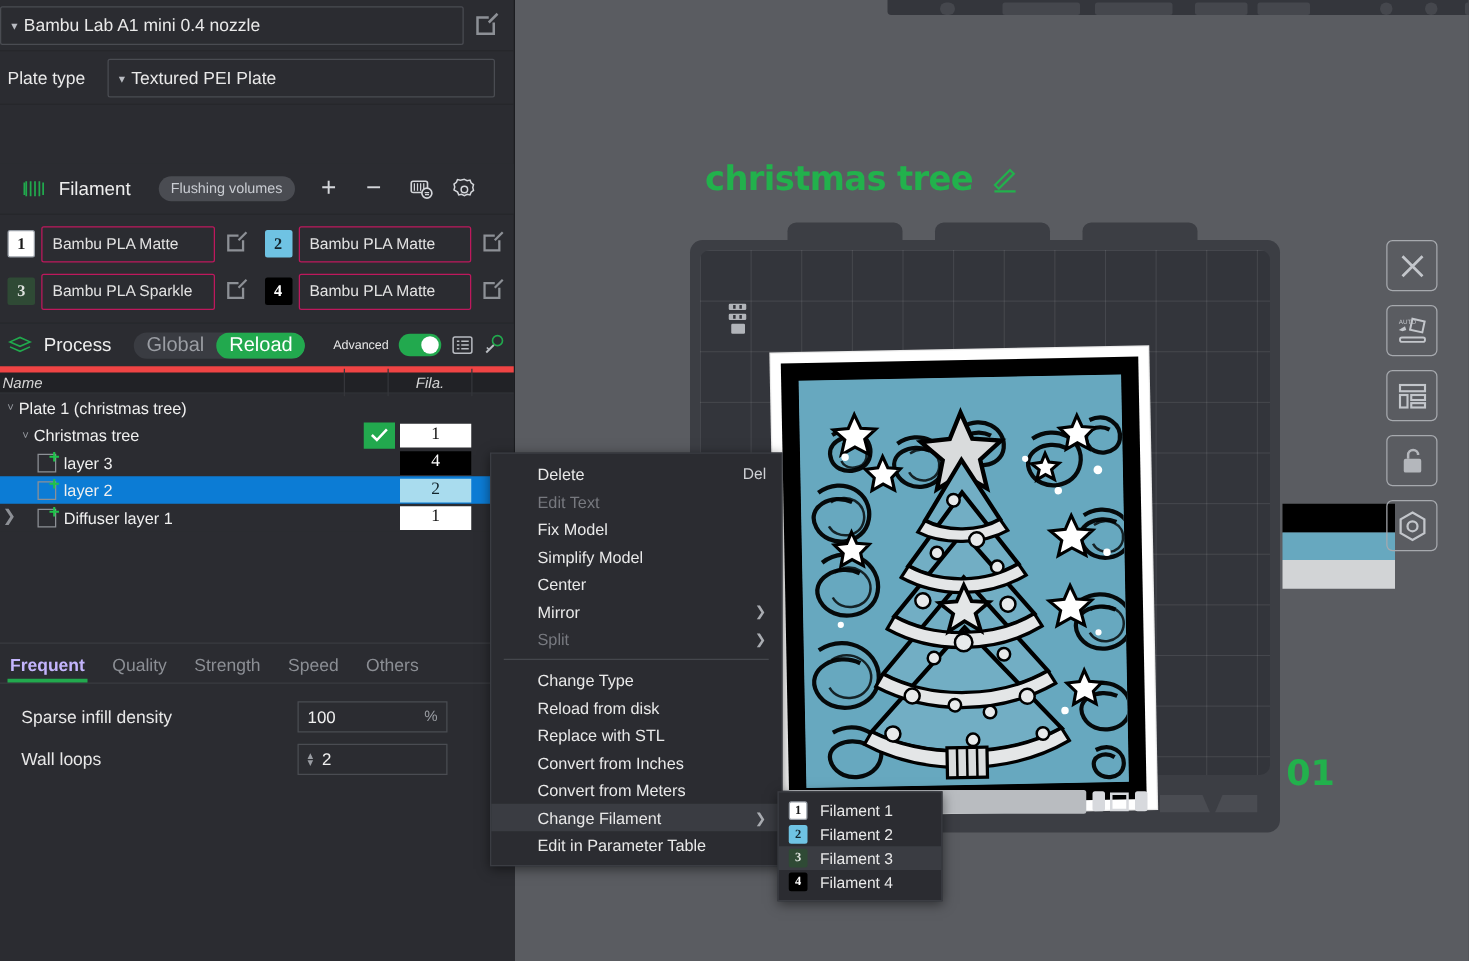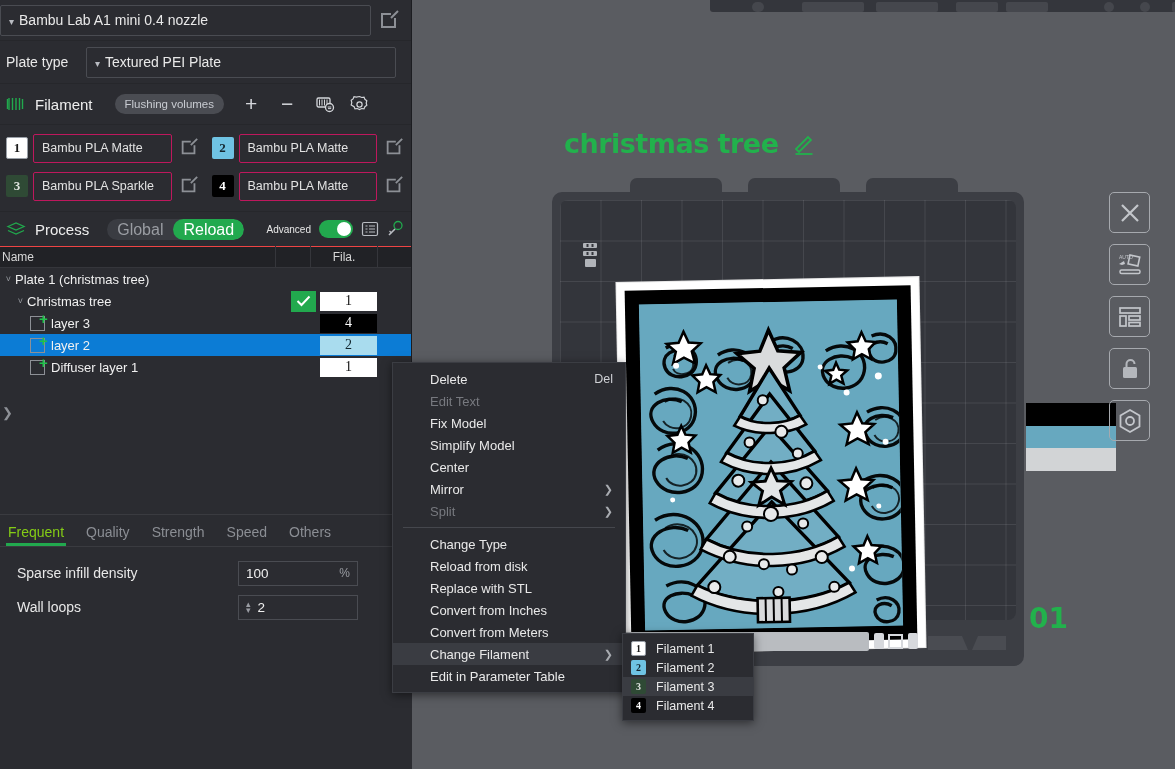--- a/index.html
+++ b/index.html
@@ -37,22 +37,23 @@
 
   .plate-row{
     height:42px; display:flex; align-items:center; padding-left:6px;
   }
   .plate-row .lbl{ width:80px; color:#e9e9e9; font-size:14px; }
   .plate-row .combo{ flex:none; width:310px; }
 
   .divider{ height:1px; background:#26272b; }
 
   .filament-head{
-    height:40px; display:flex; align-items:center; padding-left:6px; gap:0;
+    height:40px; display:flex; align-items:center; padding-left:18px; gap:0;
     background:#2b2c31;
+    margin-top:47px;
   }
   .fil-ico{ width:20px;height:16px; margin-right:9px; }
   .filament-head .title{ font-size:15px; color:#eeeeee; margin-right:22px;}
   .pill{
     background:#4a4c52; color:#c9ccd2; font-size:11.5px;
     padding:4px 10px; border-radius:11px; white-space:nowrap;
   }
   .hicon{ width:26px; height:26px; display:flex; align-items:center; justify-content:center; color:#d4d6da;}
   .hicon.plus{ font-size:21px; font-weight:300; }
   .hicon.minus{ font-size:21px; font-weight:300; }
@@ -87,21 +88,21 @@
   .adv-label{ font-size:10px; color:#e8e8e8;}
   .toggle{
     width:34px;height:18px;border-radius:9px;background:#22a94e;position:relative;
   }
   .toggle .knob{ position:absolute;top:2px;right:2px;width:14px;height:14px;border-radius:50%;background:#fff;}
   .mini-ico{ width:18px;height:18px;color:#b9bcc2;}
 
   
   .tbl-head{
     height:22px; display:flex; align-items:center; background:#212226;
-    border-top:1px solid #ef4444; border-bottom:1px solid #35363b; font-size:12px; color:#d7d7d7;
+    border-top:5px solid #ef4444; border-bottom:1px solid #35363b; font-size:12px; color:#d7d7d7;font-style:italic;
   }
   .th-name{ flex:1; padding-left:2px;}
   .th-x{ width:35px; border-left:1px solid #35363b; height:22px;}
   .th-fila{ width:67px; border-left:1px solid #35363b; height:22px; text-align:center; line-height:22px;}
   .th-end{ width:34px; border-left:1px solid #35363b; height:22px;}
 
   .tree{ background:#2b2c31; }
   .trow{ height:22px; display:flex; align-items:center; position:relative; font-size:13px;}
   .trow.selected{ background:#0c7cd5; }
   .trow .tw-chev{ width:13px; color:#9a9da3; font-size:9px; text-align:center;}
@@ -115,21 +116,21 @@
   }
   .green-check{
     position:absolute; right:95px; width:25px;height:21px; background:#22a94e;
     display:flex;align-items:center;justify-content:center;
   }
 
   
   .param-zone{ position:absolute; left:0; bottom:0; width:412px; top:514px; background:#2b2c31; border-top:1px solid #3a3b40;}
   .tabs{ display:flex; height:32px; align-items:flex-end; padding-left:8px; gap:22px; border-bottom:1px solid #3a3b40;}
   .tab{ font-size:14px; color:#8b8e94; padding-bottom:6px; position:relative; }
-  .tab.active{ color:#84cc16; font-weight:normal; }
+  .tab.active{ color:#c4b5fd; font-weight:bold; }
   .tab.active:after{ content:""; position:absolute; left:-2px; right:-2px; bottom:0; height:3px; background:#22a94e;}
   .prow{ display:flex; align-items:center; height:30px; margin-top:11px; padding-left:17px;}
   .prow .pl{ font-size:14px; color:#e8e8e8; }
   .pinput{
     position:absolute; left:238px; width:120px; height:25px; border:1px solid #4a4c52;
     background:#2b2c31; display:flex; align-items:center; padding:0 7px; font-size:13.5px; color:#f0f0f0;
   }
   .pinput .unit{ margin-left:auto; color:#9a9da3; font-size:12px;}
   .spin{ display:flex; flex-direction:column; line-height:6px; color:#9a9da3; font-size:9px; margin-right:7px;}
 

